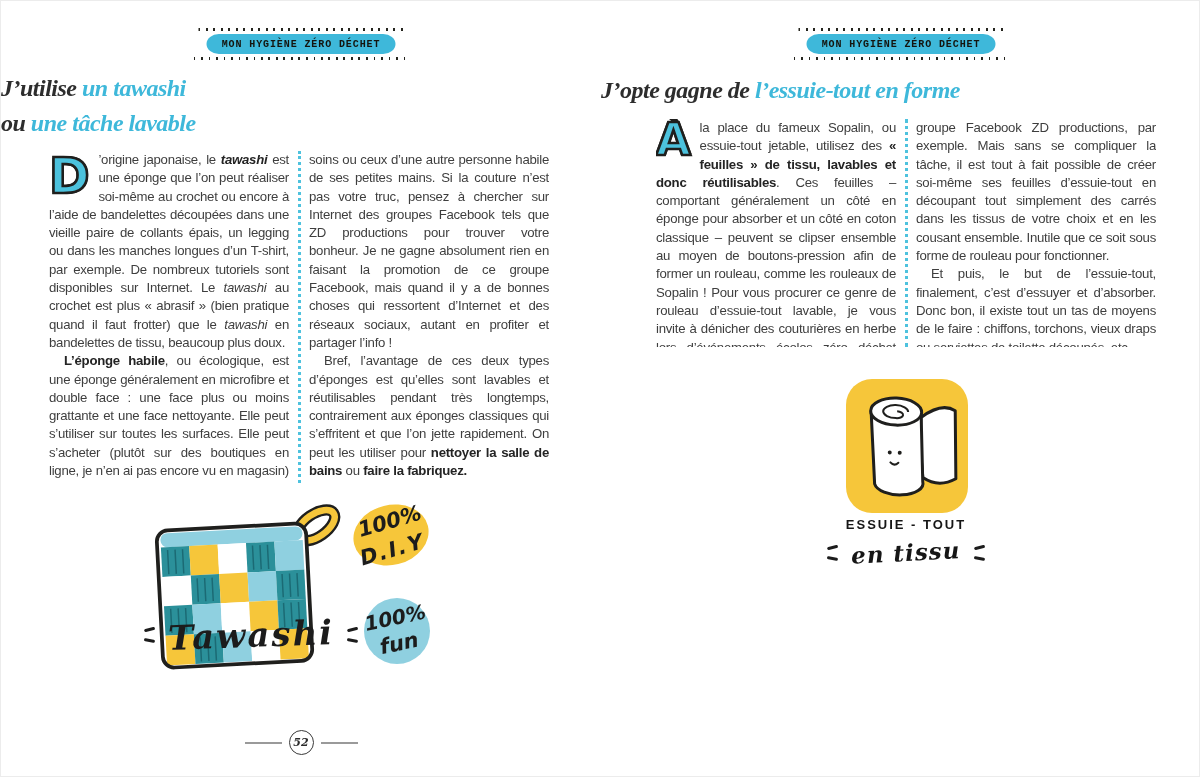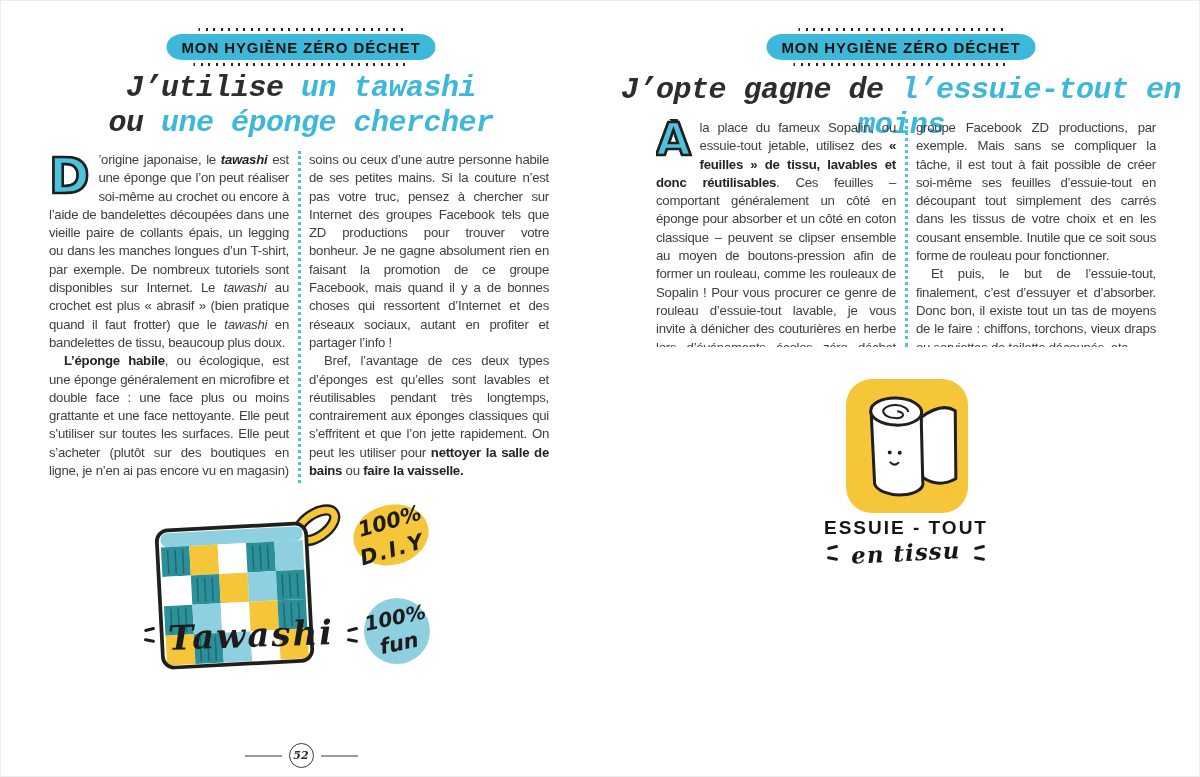--- a/index.html
+++ b/index.html
@@ -12,26 +12,26 @@
           font-family:"Liberation Sans",sans-serif;}
   .page{position:absolute;top:0;width:600px;height:777px;}
   .page.left{left:0;} .page.right{left:600px;}
 
   
   .badge-wrap{position:absolute;top:27px;left:50%;transform:translateX(-50%);
               display:flex;flex-direction:column;align-items:center;gap:3px;}
   .tickrow{height:3px;background:repeating-linear-gradient(90deg,#26261f 0 1.6px,transparent 1.6px 7.5px);}
   .tickrow.t1{width:205px;} .tickrow.t2{width:215px;}
   .badge{background:var(--blue);color:#14140e;border-radius:16px/13px;
-         padding:5px 15px 4px;font-weight:bold;font-size:15px;letter-spacing:.9px;white-space:nowrap;}
-
-  
-  .ptitle{position:absolute;width:100%;text-align:center;
-          font-family:Liberation Mono, monospace;font-style:italic;font-weight:bold;
-          font-size:30px;line-height:35px;color:#2d2d2d;letter-spacing:-.5px;}
+         padding:5px 15px 4px;font-weight:bold;font-size:10px;letter-spacing:.9px;white-space:nowrap;font-family:Liberation Mono, monospace;}
+
+  
+  .ptitle{position:absolute;width:100%;text-align:left;
+          font-family:Liberation Serif, serif;font-style:italic;font-weight:bold;
+          font-size:24px;line-height:35px;color:#2d2d2d;letter-spacing:-.5px;}
   .page.left .ptitle{top:70px;} .page.right .ptitle{top:72px;}
   .ptitle .blue{color:var(--blue);}
 
   
   .cols{position:absolute;display:flex;justify-content:space-between;overflow:hidden;}
   .page.left  .cols{left:48px;top:150px;width:500px;height:332px;}
   .page.right .cols{left:55px;top:118px;width:500px;height:228px;}
   .col{width:240px;}
   .divider{border-left:3px dotted #4ec2de;align-self:stretch;}
   .bodytext p{margin:0;text-align:justify;font-size:13.2px;line-height:18.3px;
@@ -56,27 +56,27 @@
   .wmark{position:relative;width:13px;height:16px;flex:none;}
   .wmark::before,.wmark::after{content:"";position:absolute;left:1px;width:11px;height:2.6px;
         background:#1c1c1c;border-radius:2px;}
   .wmark::before{top:1px;transform:rotate(-14deg);}
   .wmark::after{bottom:1px;transform:rotate(10deg);}
 
   .yellowcard{position:absolute;left:245px;top:378px;width:122px;height:134px;
               background:var(--yellow);border-radius:26px;}
   .roll-art{position:absolute;left:8px;top:6px;}
   .et-caps{position:absolute;left:205px;top:516px;width:200px;text-align:center;
-           font-weight:bold;font-size:19px;letter-spacing:2px;color:#161616;}
+           font-weight:bold;font-size:13px;letter-spacing:2px;color:#161616;}
   .et-script{position:absolute;left:215px;top:538px;width:180px;}
   .et-script .txt{font-family:"DejaVu Serif",serif;font-style:italic;font-weight:bold;
            font-size:23px;letter-spacing:1px;color:#161616;transform:rotate(-3deg);}
 
   
-  .footer{position:absolute;left:0;right:0;top:729px;display:flex;align-items:center;justify-content:center;gap:7px;margin-top:13px;}
+  .footer{position:absolute;left:0;right:0;top:729px;display:flex;align-items:center;justify-content:center;gap:7px;}
   .fline{width:37px;height:2px;background:var(--gray);}
   .fcirc{width:23px;height:23px;border:1.6px solid #3a3a3a;border-radius:50%;
          display:flex;align-items:center;justify-content:center;
          font-family:"DejaVu Serif",serif;font-style:italic;font-weight:bold;font-size:11px;color:#2b2b2b;}
 
   svg text{font-family:"DejaVu Sans",sans-serif;}
 </style>
 </head>
 <body>
 
@@ -85,32 +85,32 @@
   <div class="page left">
 
     <div class="badge-wrap">
       <div class="tickrow t1"></div>
       <div class="badge">MON HYGIÈNE ZÉRO DÉCHET</div>
       <div class="tickrow t2"></div>
     </div>
 
     <div class="ptitle">
       <span>J’utilise </span><span class="blue">un tawashi</span><br>
-      <span>ou </span><span class="blue">une éponge chercher</span>
+      <span>ou </span><span class="blue">une tâche lavable</span>
     </div>
 
     <div class="cols bodytext">
       <div class="col">
         <p><span class="dropcap">D</span><span>’origine japonaise, le <b><i>tawashi</i></b> est une éponge que l’on peut réaliser soi-même au crochet ou encore à l’aide de bandelettes découpées dans une vieille paire de collants épais, un legging ou dans les manches longues d’un T-shirt, par exemple. De nombreux tutoriels sont disponibles sur Internet. Le <i>tawashi</i> au crochet est plus « abrasif » (bien pratique quand il faut frotter) que le <i>tawashi</i> en bandelettes de tissu, beaucoup plus doux.</span></p>
         <p class="ind"><b>L’éponge habile</b>, ou écologique, est une éponge généralement en microfibre et double face : une face plus ou moins grattante et une face nettoyante. Elle peut s’utiliser sur toutes les surfaces. Elle peut s’acheter (plutôt sur des boutiques en ligne, je n’en ai pas encore vu en magasin) ou, là encore, être fabriquée par vos</p>
       </div>
       <div class="divider"></div>
       <div class="col">
         <p>soins ou ceux d’une autre personne habile de ses petites mains. Si la couture n’est pas votre truc, pensez à chercher sur Internet des groupes Facebook tels que ZD productions pour trouver votre bonheur. Je ne gagne absolument rien en faisant la promotion de ce groupe Facebook, mais quand il y a de bonnes choses qui ressortent d’Internet et des réseaux sociaux, autant en profiter et partager l’info !</p>
-        <p class="ind">Bref, l’avantage de ces deux types d’éponges est qu’elles sont lavables et réutilisables pendant très longtemps, contrairement aux éponges classiques qui s’effritent et que l’on jette rapidement. On peut les utiliser pour <b>nettoyer la salle de bains</b> ou <b>faire la vaisselle.</b></p>
+        <p class="ind">Bref, l’avantage de ces deux types d’éponges est qu’elles sont lavables et réutilisables pendant très longtemps, contrairement aux éponges classiques qui s’effritent et que l’on jette rapidement. On peut les utiliser pour <b>nettoyer la salle de bains</b> ou <b>faire la fabriquez.</b></p>
         <p class="ind">Autre idée : fabriquez des lavettes avec des serviettes-éponges usagées !</p>
       </div>
     </div>
 
     <svg class="tawashi-art" viewBox="0 0 230 198">
       <g transform="rotate(-3 100 100)">
         <ellipse cx="193" cy="33" rx="23" ry="12" fill="none" stroke="#1f1f1d" stroke-width="12" transform="rotate(-32 193 33)"></ellipse>
         <ellipse cx="193" cy="33" rx="23" ry="12" fill="none" stroke="#f6c63a" stroke-width="7" transform="rotate(-32 193 33)"></ellipse>
         <rect x="22" y="30" width="160" height="147" rx="12" fill="#ffffff"></rect>
         <rect x="26" y="33" width="152" height="15" rx="7" fill="#8fd0e0"></rect>
@@ -180,21 +180,21 @@
 
   <div class="page right">
 
     <div class="badge-wrap">
       <div class="tickrow t1"></div>
       <div class="badge">MON HYGIÈNE ZÉRO DÉCHET</div>
       <div class="tickrow t2"></div>
     </div>
 
     <div class="ptitle">
-      <span>J’opte gagne de </span><span class="blue">l’essuie-tout en moins</span>
+      <span>J’opte gagne de </span><span class="blue">l’essuie-tout en forme</span>
     </div>
 
     <div class="cols bodytext">
       <div class="col">
         <p><span class="dropcap acc">À</span><span>la place du fameux Sopalin, ou essuie-tout jetable, utilisez des <b>« feuilles » de tissu, lavables et donc réutilisables</b>. Ces feuilles – comportant généralement un côté en éponge pour absorber et un côté en coton classique – peuvent se clipser ensemble au moyen de boutons-pression afin de former un rouleau, comme les rouleaux de Sopalin ! Pour vous procurer ce genre de rouleau d’essuie-tout lavable, je vous invite à dénicher des couturières en herbe lors d’événements écolos zéro déchet dans votre région, ou sur le</span></p>
       </div>
       <div class="divider"></div>
       <div class="col">
         <p>groupe Facebook ZD productions, par exemple. Mais sans se compliquer la tâche, il est tout à fait possible de créer soi-même ses feuilles d’essuie-tout en découpant tout simplement des carrés dans les tissus de votre choix et en les cousant ensemble. Inutile que ce soit sous forme de rouleau pour fonctionner.</p>
         <p class="ind">Et puis, le but de l’essuie-tout, finalement, c’est d’essuyer et d’absorber. Donc bon, il existe tout un tas de moyens de le faire : chiffons, torchons, vieux draps ou serviettes de toilette découpés, etc.</p>

